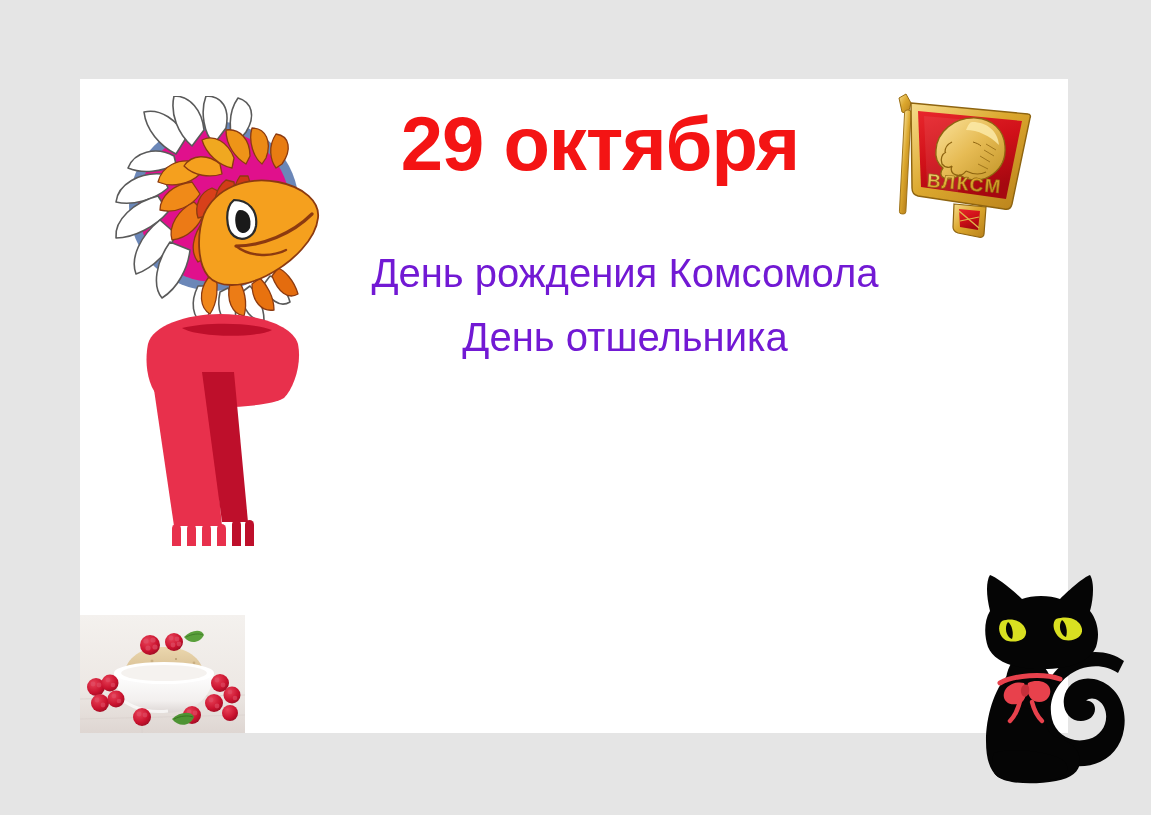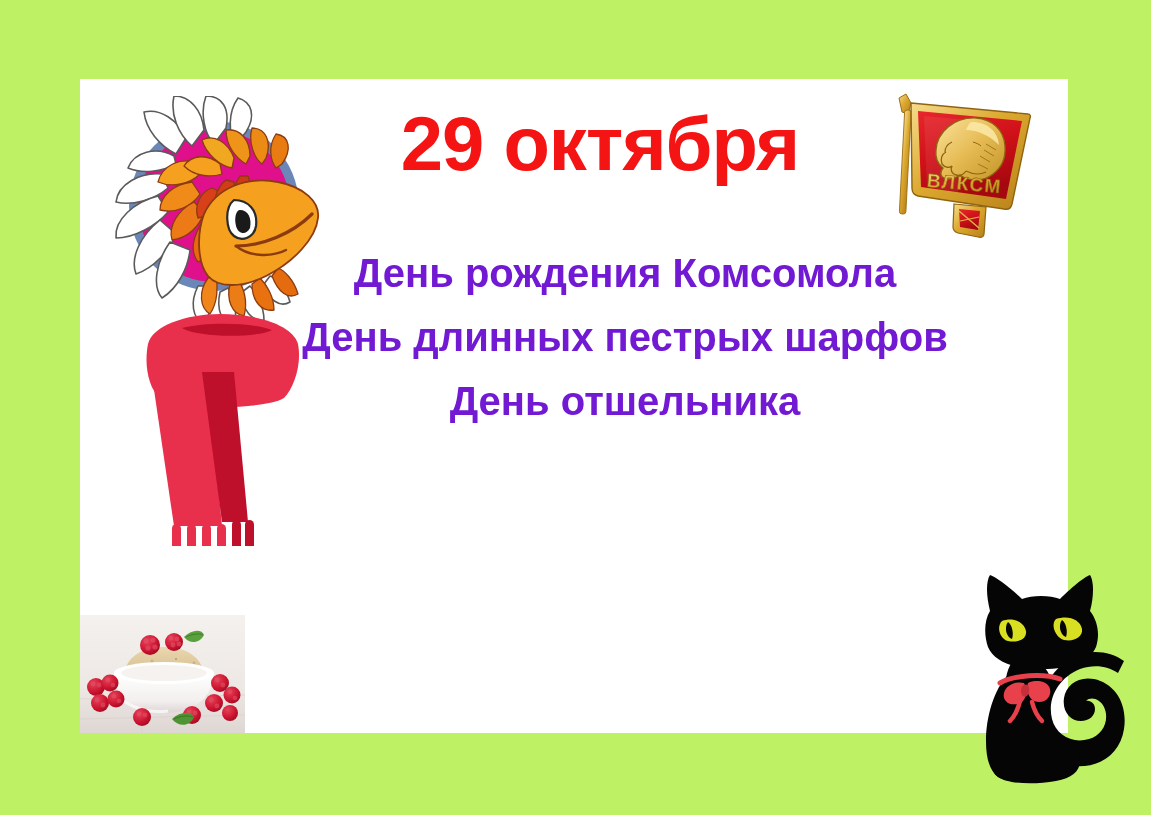--- a/index.html
+++ b/index.html
@@ -9,21 +9,21 @@
   }
   body {
     font-family: "Liberation Sans", "DejaVu Sans", sans-serif;
   }
 
   #poster {
     position: relative;
     width: 1151px;
     height: 815px;
     overflow: hidden;
-    background: #bef264;
+    background: #e5e5e5;
   }
 
   
   #panel {
     position: absolute;
     left: 80px;
     top: 79px;
     width: 988px;
     height: 654px;
     background: #ffffff;
@@ -44,21 +44,20 @@
     white-space: nowrap;
   }
 
   
   #holiday-list {
     position: absolute;
     left: 280px;
     top: 241px;
     width: 690px;
     text-align: center;
-    font-weight: bold;
   }
   .holiday-line {
     color: #7219D4;
     font-size: 40px;
     line-height: 64px;
     white-space: nowrap;
   }
 
   
   #govorun {
@@ -191,21 +190,20 @@
           <rect x="159" y="424" width="9" height="36" rx="4.5"></rect>
         </g>
       </g>
     </svg>
   </div>
 
   <div id="title">29 октября</div>
 
   <div id="holiday-list">
     <div class="holiday-line">День рождения Комсомола</div>
-    <div class="holiday-line">День длинных пестрых шарфов</div>
     <div class="holiday-line">День отшельника</div>
   </div>
 
   <div id="komsomol-badge">
     <svg viewBox="0 0 172 168" xmlns="http://www.w3.org/2000/svg">
       <defs>
         <linearGradient id="goldGrad" x1="0" y1="0" x2="1" y2="1">
           <stop offset="0%" stop-color="#F6DC8C"></stop>
           <stop offset="45%" stop-color="#DCA82E"></stop>
           <stop offset="100%" stop-color="#B8801A"></stop>

